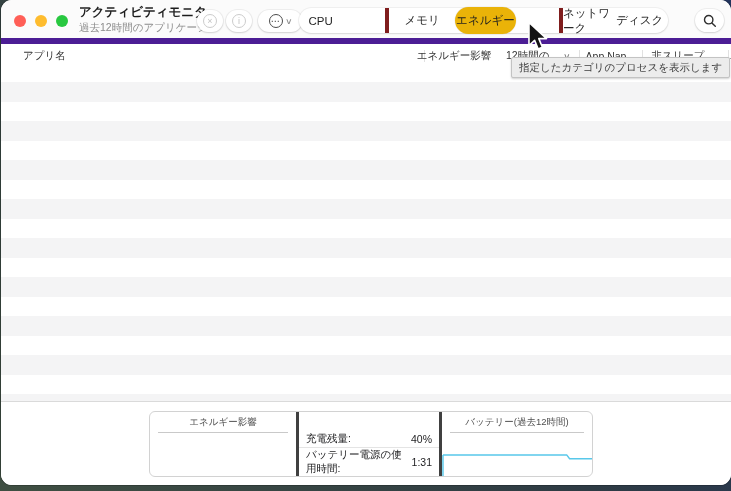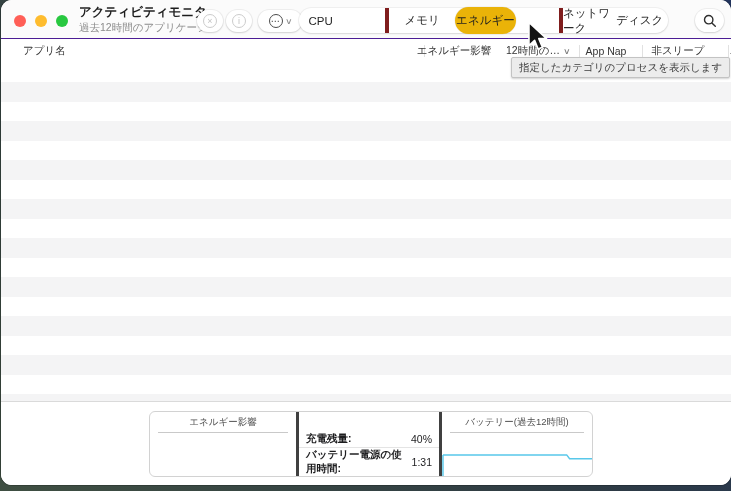--- a/index.html
+++ b/index.html
@@ -33,21 +33,21 @@
   .seg:nth-child(1){width:57px}.seg:nth-child(2){width:90px}.seg:nth-child(3){width:80px}
   .seg:nth-child(4){width:68px}.seg:nth-child(5){width:74px}
   .seg.divleft{border-left:4px solid #7f1d1d;margin-left:43px;}
   .seg.selected{background:#eab308;border-radius:14px;margin:-1px 0;
     box-shadow:0 0 0 .5px rgba(0,0,0,.07);}
   #btn-search{position:absolute;left:694px;top:9px;width:29px;height:23px;border-radius:12px;
     background:#fff;box-shadow:0 0 0 1px rgba(0,0,0,.05),0 1px 2px rgba(0,0,0,.12);
     display:flex;align-items:center;justify-content:center;}
   
   .colheader{position:absolute;left:0;right:0;top:38px;height:24px;background:#fff;
-    border-top:1px solid #4c1d95;border-bottom:1px solid #e2e2e2;}
+    border-top:6px solid #4c1d95;border-bottom:1px solid #e2e2e2;}
   .h-col{position:absolute;top:0;height:24px;display:flex;align-items:center;gap:4px;
     font-size:10.5px;font-weight:500;color:#343434;white-space:nowrap;}
   .h-center{transform:translateX(-50%);}
   .h-div{position:absolute;top:6px;height:12px;width:1px;background:#e1e1e1;}
   .sortchev{font-size:8px;color:#7b7b7b;transform:scaleX(1.3);}
   
   .tooltip{position:absolute;left:510px;top:57px;height:19px;line-height:19px;
     padding:0 7px;font-size:10.5px;color:#3c3c3c;background:#ececec;
     border:1px solid #c3c3c3;border-radius:2px;white-space:nowrap;
     box-shadow:0 1px 2px rgba(0,0,0,.18);z-index:6;text-align:center;}
@@ -61,21 +61,21 @@
     border:1px solid #d2d2d2;border-radius:6px;display:grid;
     grid-template-columns:146px 143px 1fr;background:#fff;}
   .fcell{position:relative;box-sizing:border-box;}
   .fcell + .fcell{border-left:3px solid #404040;}
   .fhead{margin-top:4px;text-align:center;font-size:9.5px;font-weight:500;color:#4f4f4f;}
   .funderline{margin:3px 8px 0 8px;border-bottom:1px solid #c9c9c9;}
   .stat-rows{position:absolute;left:0;right:0;top:19px;bottom:0;display:flex;flex-direction:column;}
   .stat{display:flex;justify-content:space-between;align-items:center;flex:1;
     padding:0 7px;font-size:10.5px;color:#1d1d1f;}
   .stat:not(:last-child){border-bottom:1px solid #e4e4e4;}
-  .stat .lbl{font-weight:700;}
+  .stat .lbl{font-weight:400;}
   .chartwrap{position:absolute;left:0;right:0;top:19px;bottom:0;}
   
   .cursor{position:absolute;left:525px;top:21px;z-index:10;}
 </style>
 </head>
 <body>
 
 <div class="bg">
   <div class="window">
 

